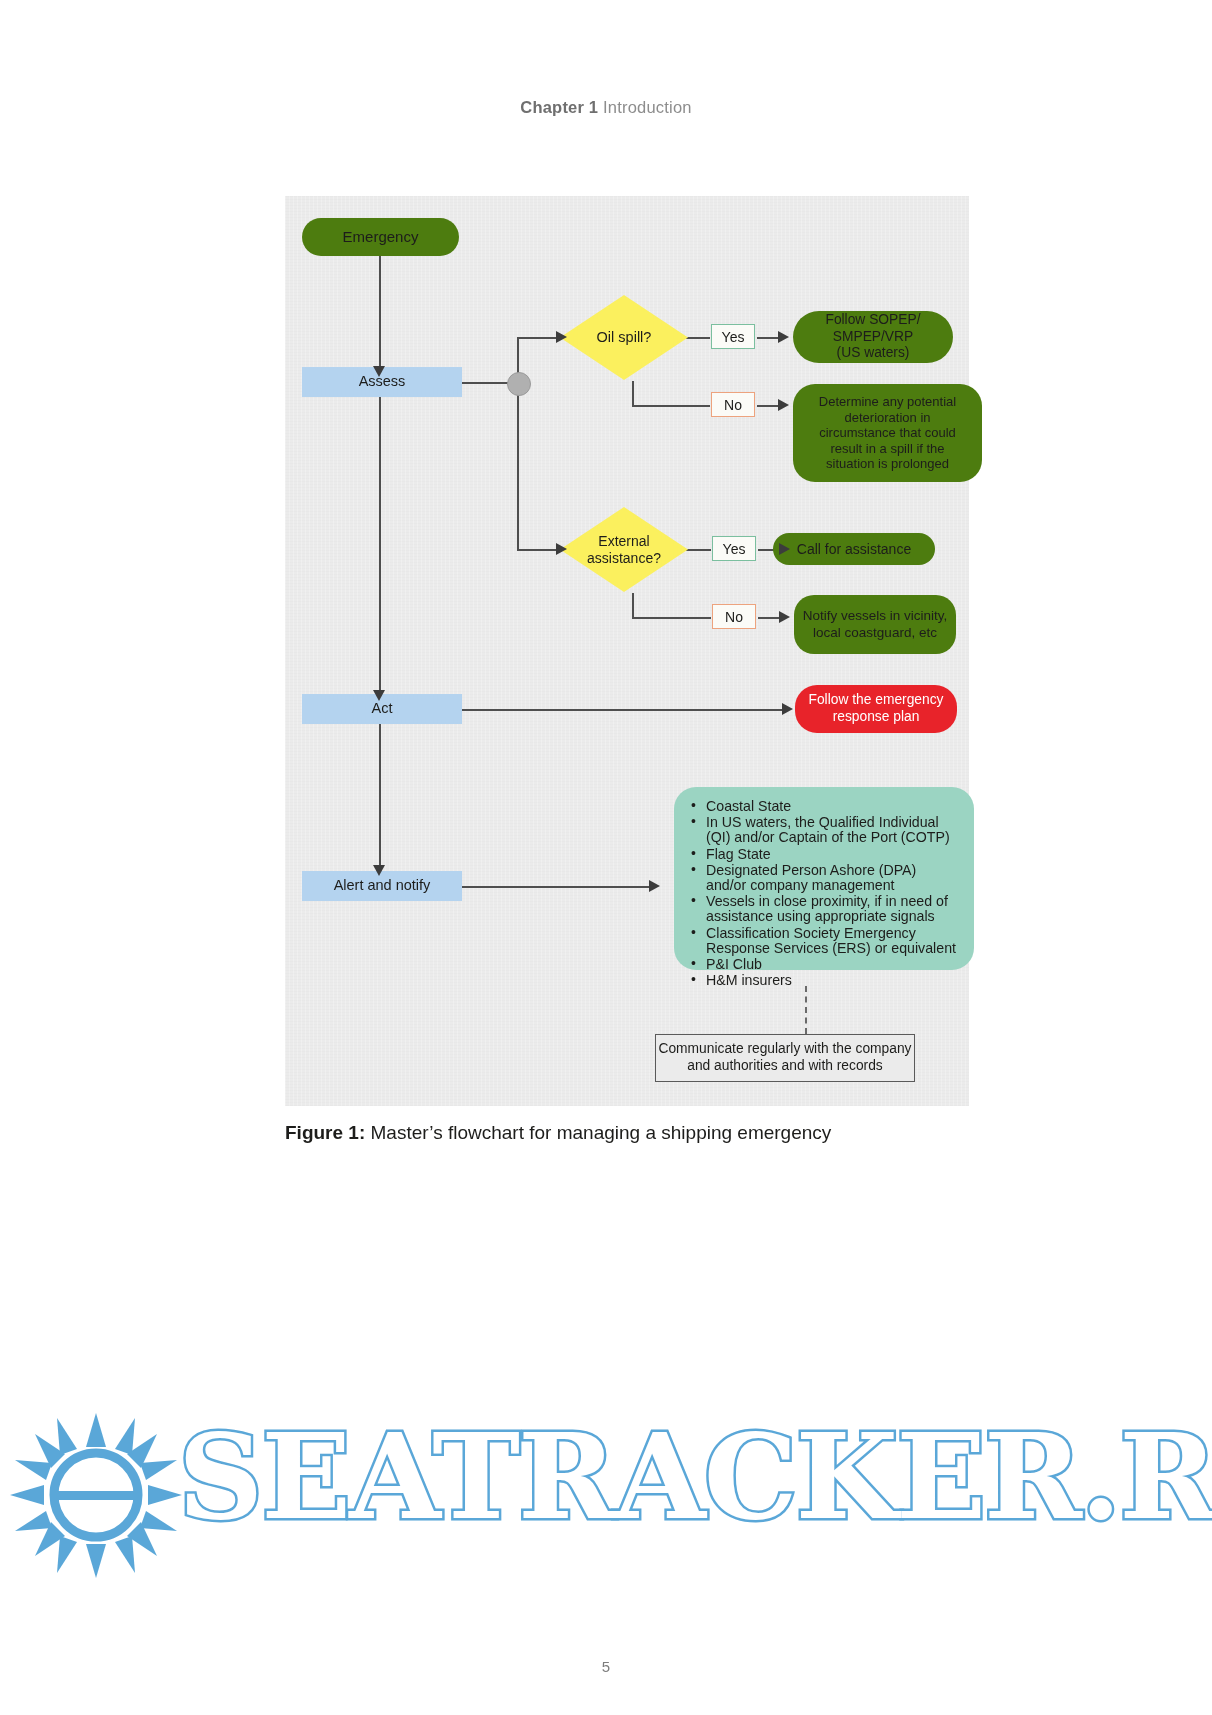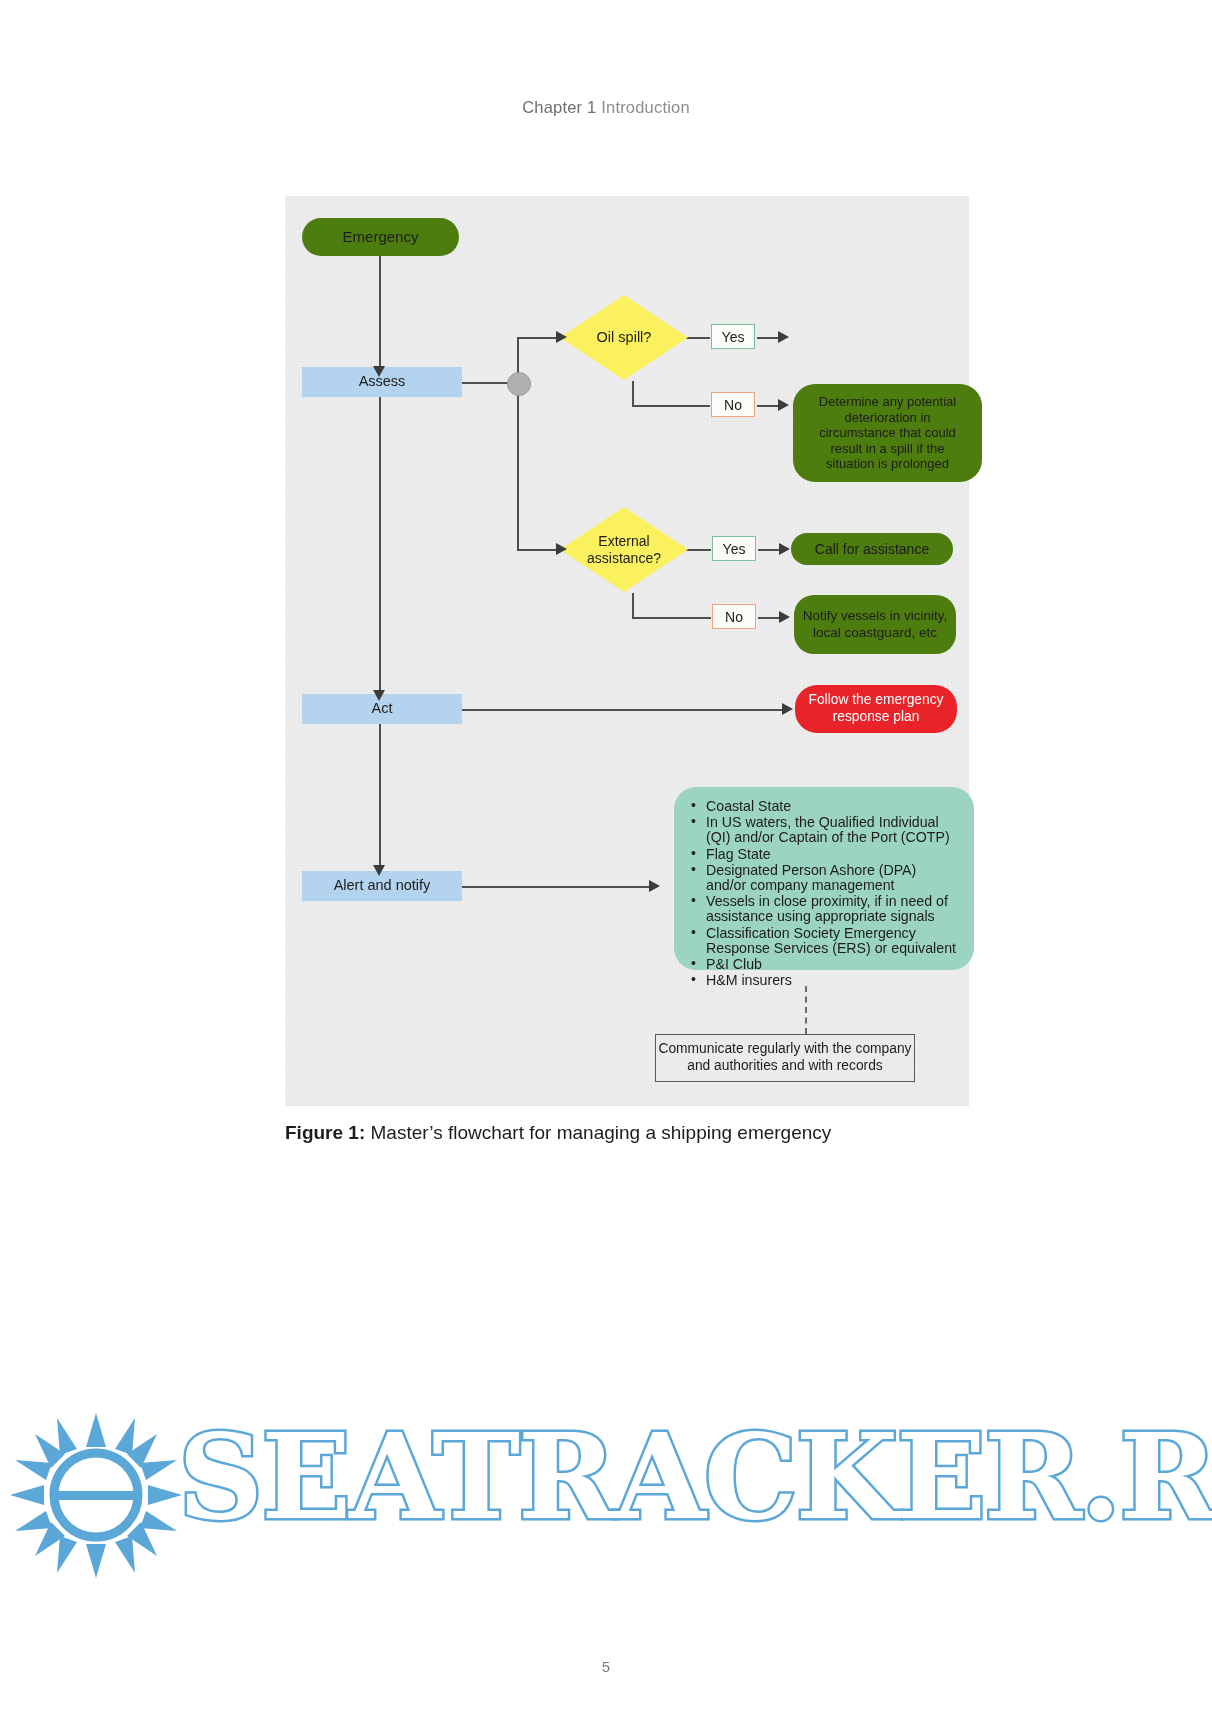--- a/index.html
+++ b/index.html
@@ -8,21 +8,21 @@
     background:#ffffff;
     font-family:"Liberation Sans", sans-serif;
     position:relative;
     overflow:hidden;
   }
   
   .running-head{
     position:absolute;left:0;top:98px;width:1212px;
     text-align:center;font-size:16.5px;color:#8d8d8d;letter-spacing:.2px;
   }
-  .running-head b{color:#6f6f6f;font-weight:400;}
+  .running-head b{color:#6f6f6f;font-weight:700;}
   .running-head span{font-weight:400;}
 
   
   .figure{
     position:absolute;left:285px;top:196px;width:684px;height:910px;
     background:#ebebeb;
   }
   .figure::after{
     content:"";position:absolute;inset:0;
     background:
@@ -165,30 +165,35 @@
       <span>External</span>
       <span>assistance?</span>
     </div>
   </div>
 
   <div class="chip yes" style="left:426px;top:128px;width:44px;height:25px;">Yes</div>
   <div class="chip no" style="left:426px;top:196px;width:44px;height:25px;">No</div>
   <div class="chip yes" style="left:427px;top:340px;width:44px;height:25px;">Yes</div>
   <div class="chip no" style="left:427px;top:408px;width:44px;height:25px;">No</div>
 
+  <div class="node green" style="left:508px;top:115px;width:160px;height:52px;font-size:13.8px;flex-direction:column;">
+    <span>Follow SOPEP/</span>
+    <span>SMPEP/VRP</span>
+    <span>(US waters)</span>
+  </div>
 
   <div class="node green" style="left:508px;top:188px;width:189px;height:98px;font-size:13px;flex-direction:column;border-radius:22px;">
     <span>Determine any potential</span>
     <span>deterioration in</span>
     <span>circumstance that could</span>
     <span>result in a spill if the</span>
     <span>situation is prolonged</span>
   </div>
 
-  <div class="node green" style="left:506px;top:337px;width:162px;height:32px;font-size:14px;">
+  <div class="node green" style="left:488px;top:337px;width:162px;height:32px;font-size:14px;">
     <span>Call for assistance</span>
   </div>
 
   <div class="node green" style="left:509px;top:399px;width:162px;height:59px;font-size:13.5px;flex-direction:column;border-radius:20px;">
     <span>Notify vessels in vicinity,</span>
     <span>local coastguard, etc</span>
   </div>
 
   <div class="node blue" style="left:17px;top:498px;width:160px;height:30px;font-size:14.5px;">
     <span>Act</span>

